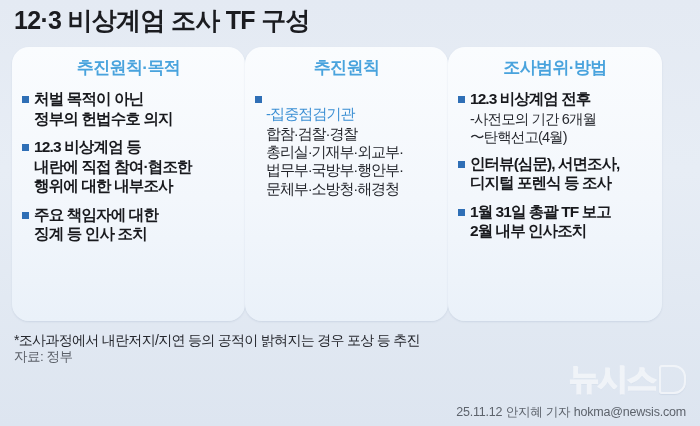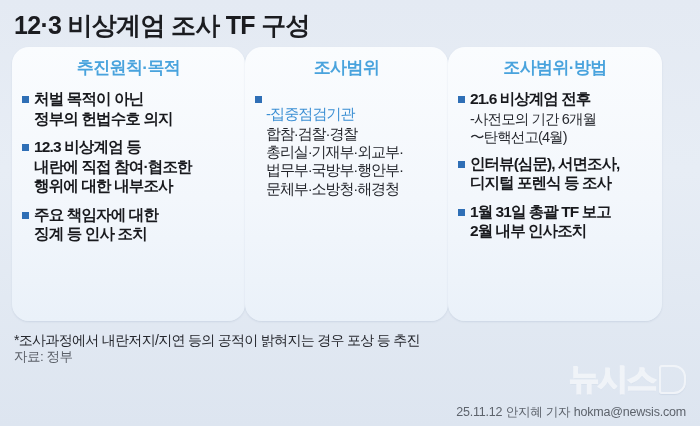--- a/index.html
+++ b/index.html
@@ -25,21 +25,21 @@
   }
 
   
   .title-bar {
     position: absolute;
     top: 8px;
     left: 14px;
     right: 14px;
     height: 34px;
     display: flex;
-    align-items: center;
+    align-items: flex-start;
   }
   .title-text {
     font-size: 25px;
     font-weight: bold;
     color: #1b1c20;
     letter-spacing: -0.7px;
     line-height: 1;
     white-space: nowrap;
   }
 
@@ -237,21 +237,21 @@
           <span class="item-text">
             <span>주요 책임자에 대한</span><br>
             <span>징계 등 인사 조치</span>
           </span>
         </div>
 
       </div>
     </div>
 
     <div class="card c2">
-      <div class="card-header">조사범위</div>
+      <div class="card-header">추진원칙</div>
       <div class="items">
 
         <div class="item">
           <span class="bullet"></span>
         </div>
 
       </div>
 
       <div class="subblock">
         <div class="sub-title">-집중점검기관</div>
@@ -261,21 +261,21 @@
         <div class="sub-line">문체부·소방청·해경청</div>
       </div>
     </div>
 
     <div class="card c3">
       <div class="card-header">조사범위·방법</div>
       <div class="items">
 
         <div class="item">
           <span class="bullet"></span>
-          <span class="item-text">21.6 비상계엄 전후</span>
+          <span class="item-text">12.3 비상계엄 전후</span>
         </div>
 
       </div>
 
       <div class="subnote">
         <div class="subnote-line">-사전모의 기간 6개월</div>
         <div class="subnote-line">〜탄핵선고(4월)</div>
       </div>
 
       <div class="items">

